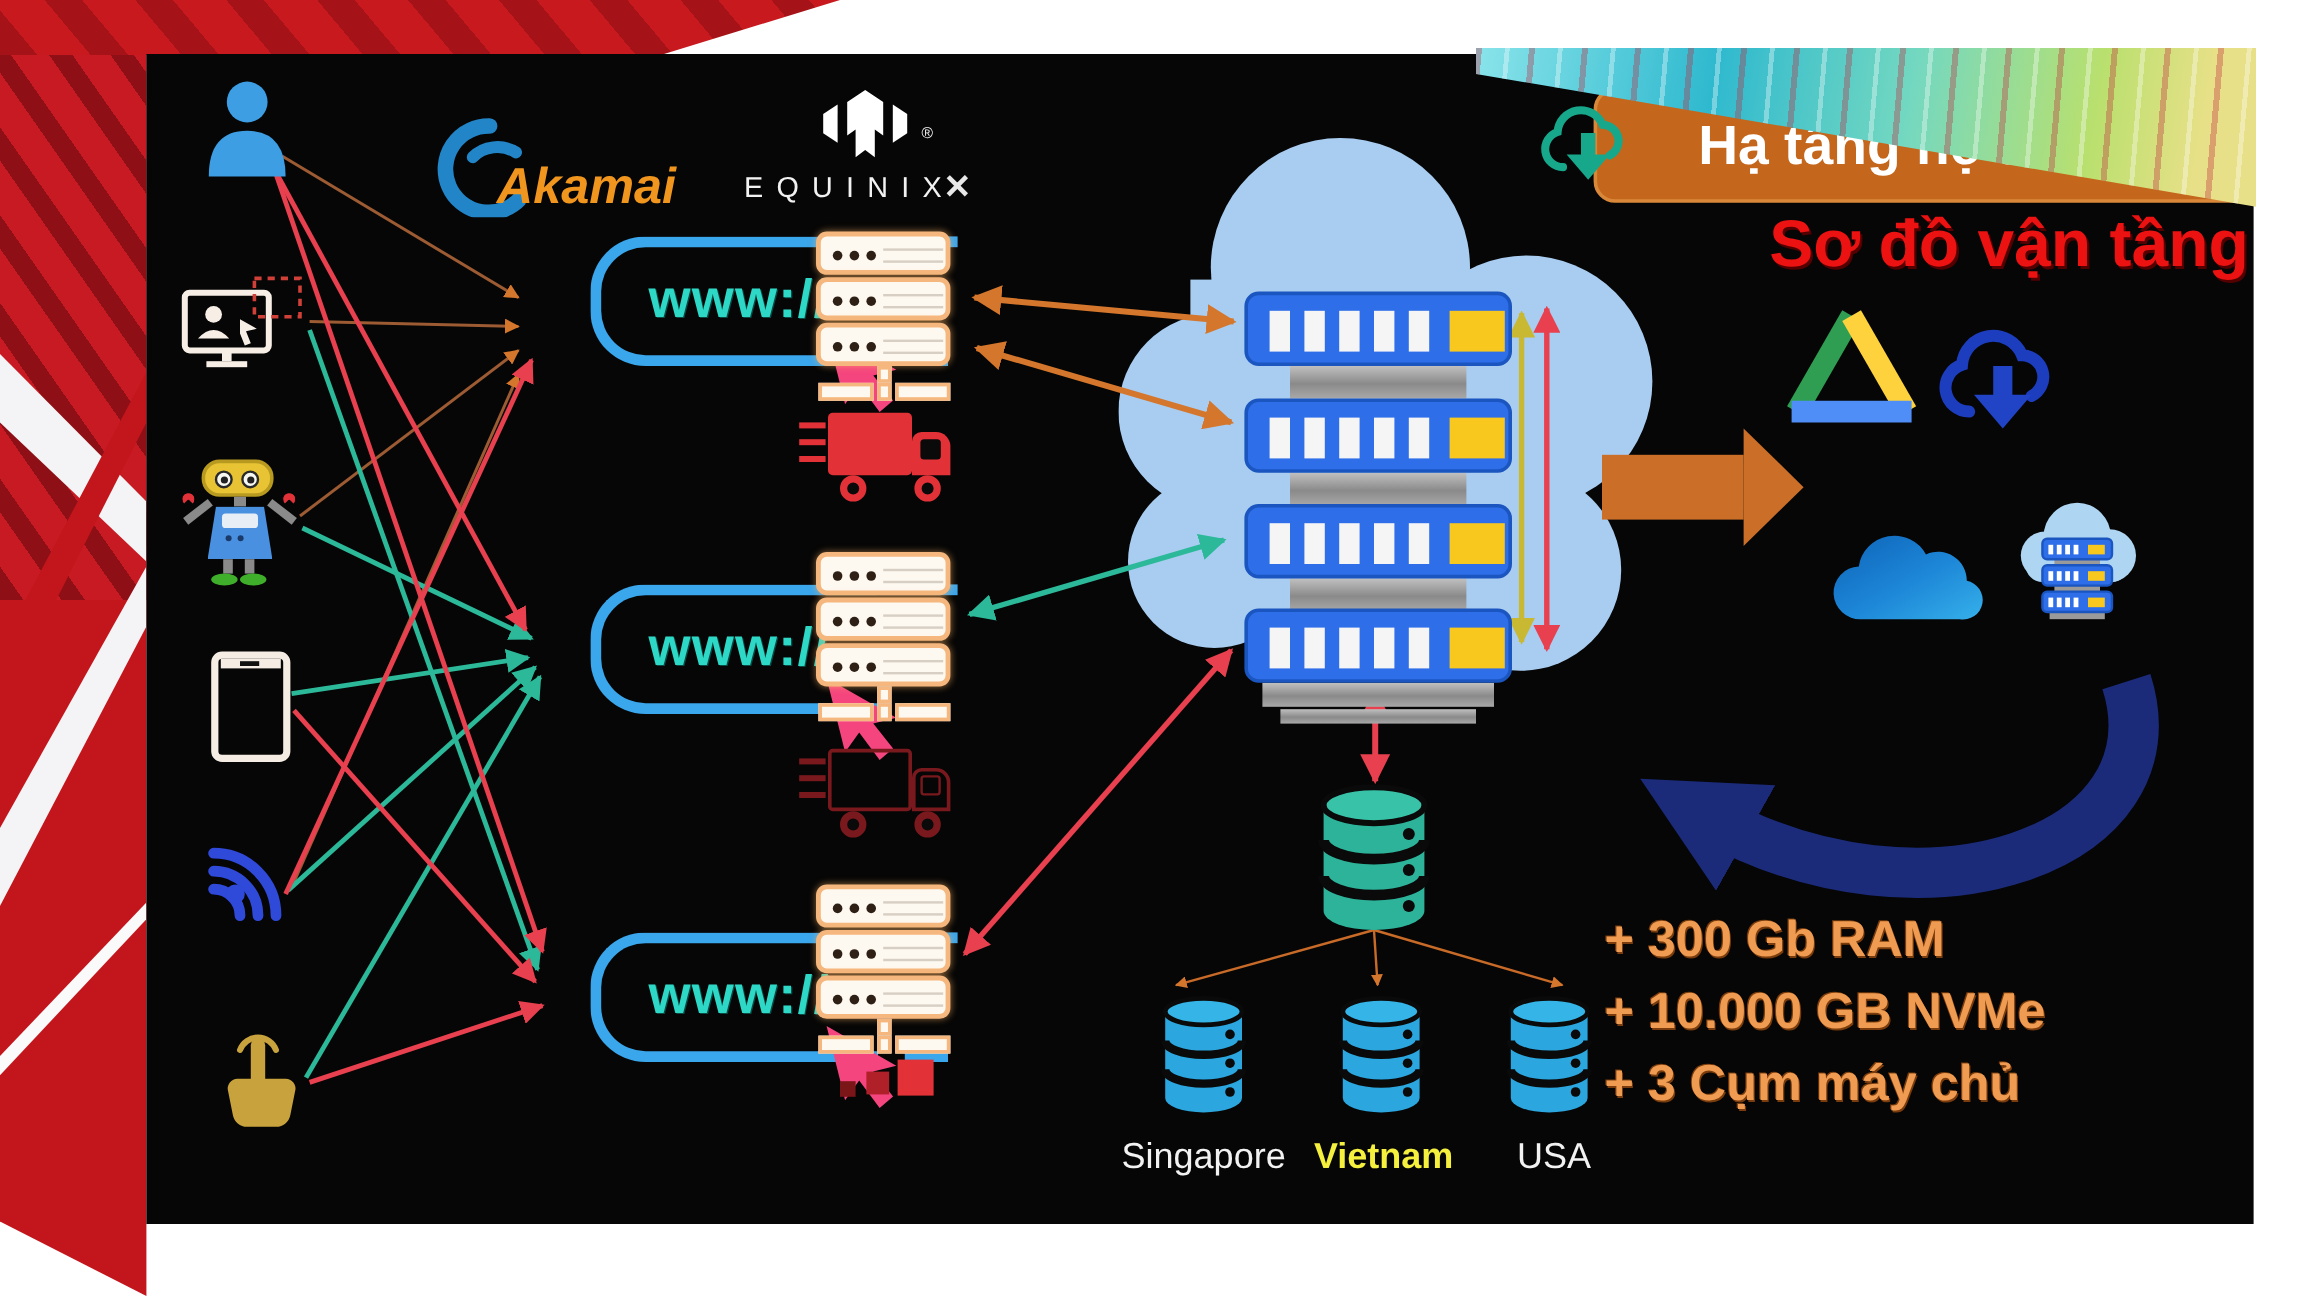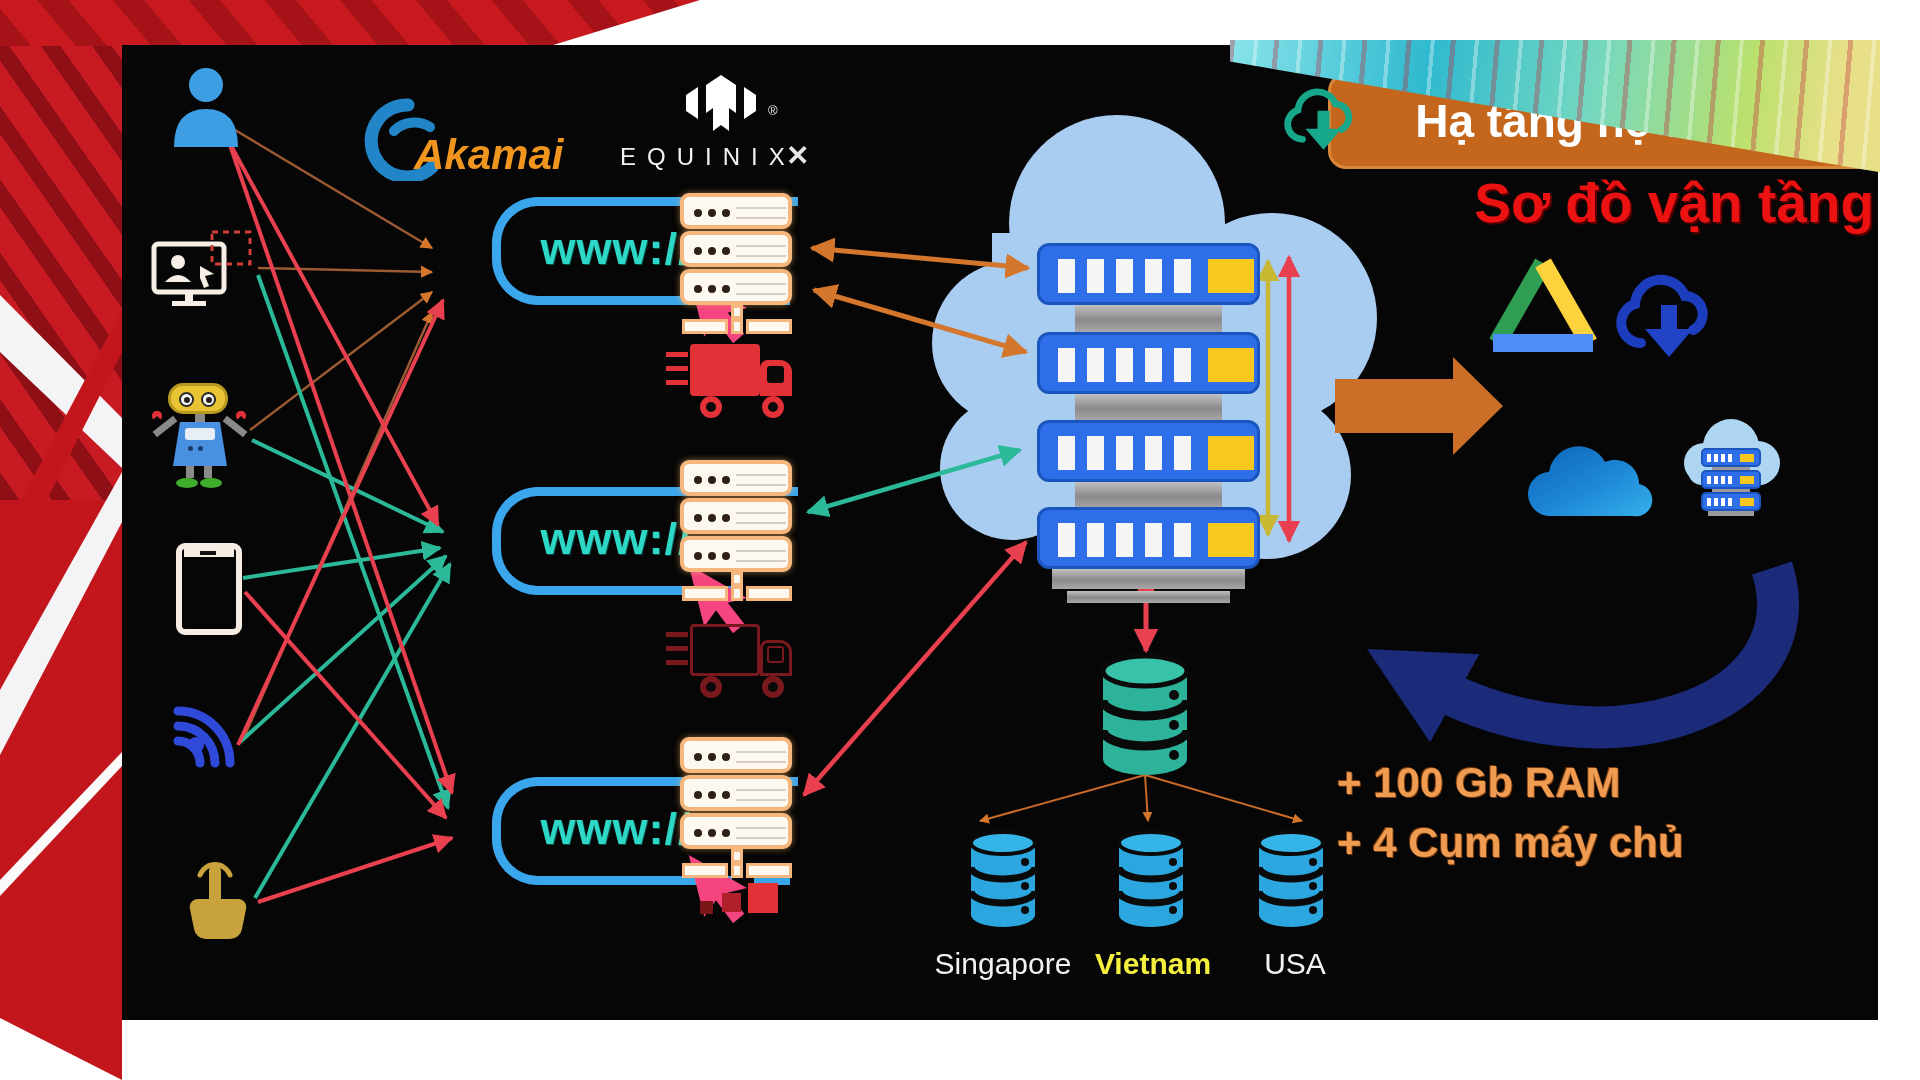--- a/index.html
+++ b/index.html
@@ -564,22 +564,23 @@
     <svg class="abs" style="left:1150px;top:478px;" width="545" height="265">
       <defs>
         <marker id="mNv" viewBox="0 0 4 4" refX="1.4" refY="2" markerWidth="2.4" markerHeight="2.4" orient="auto">
           <path d="M0 0 L4 2 L0 4 Z" fill="#1b2b7a"></path>
         </marker>
       </defs>
       <path d="M500 45 C 545 185, 330 258, 152 158" stroke="#1b2b7a" stroke-width="42" fill="none" marker-end="url(#mNv)"></path>
     </svg>
 
     <div class="abs specs">
-      <div>+ 100 Gb RAM</div>
-      <div>+ 4 Cụm máy chủ</div>
+      <div>+ 300 Gb RAM</div>
+      <div>+ 10.000 GB NVMe</div>
+      <div>+ 3 Cụm máy chủ</div>
     </div>
 
 
   </div>
 
   <div class="abs map-frag"></div>
 
 </div>
 
 </body></html>

